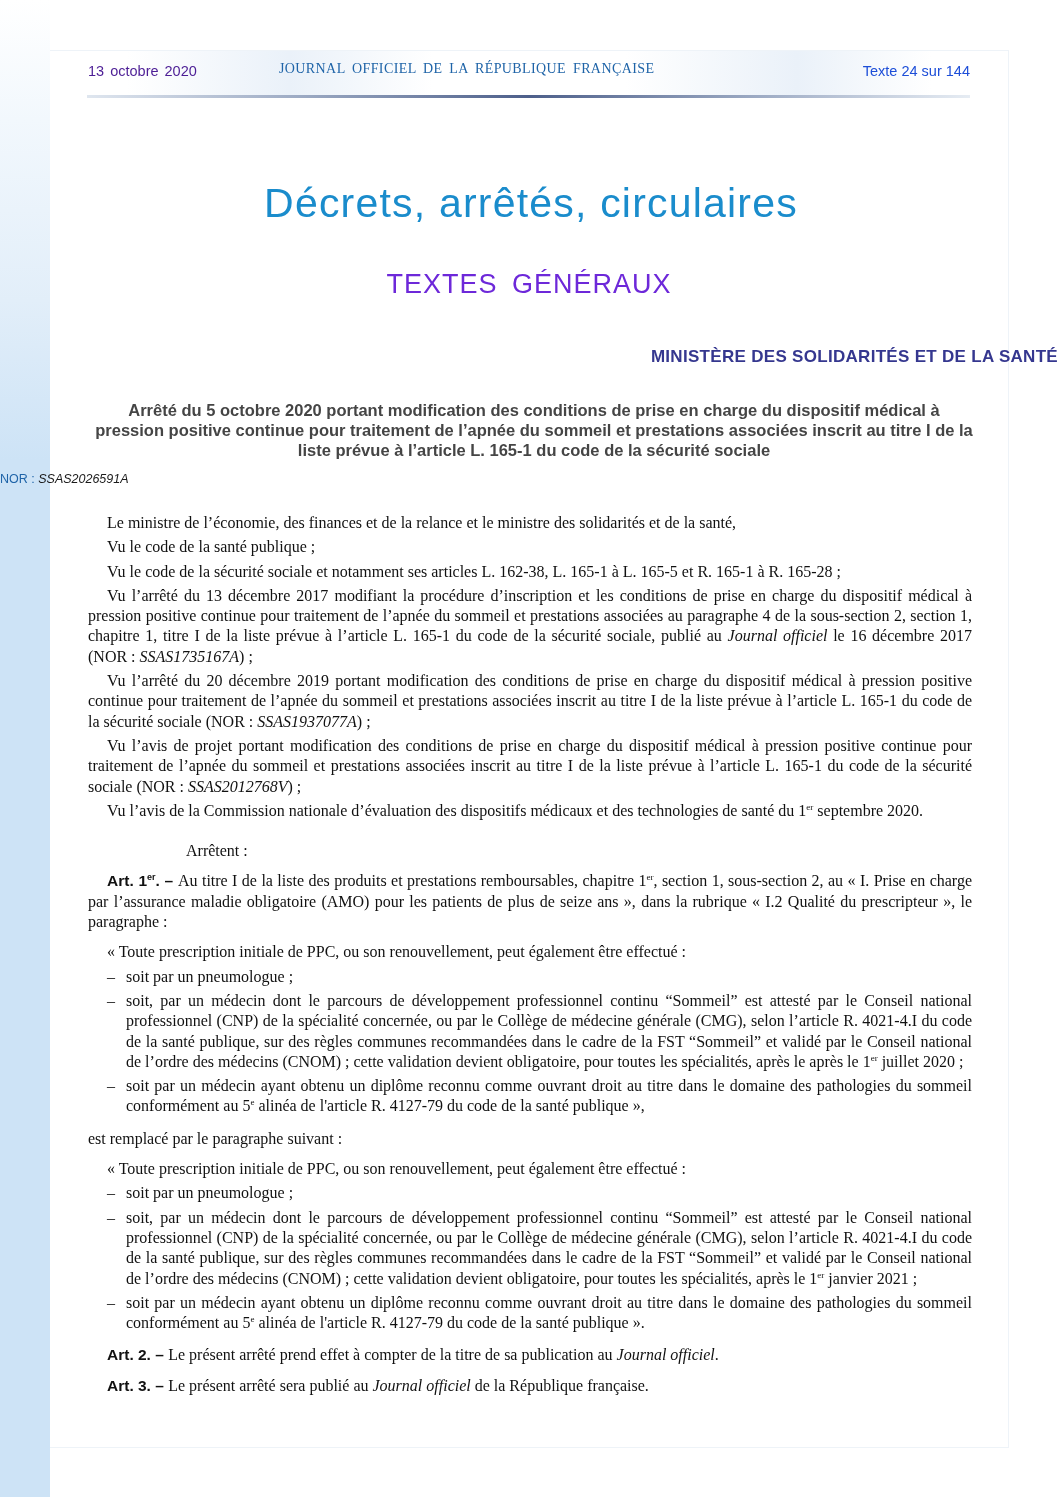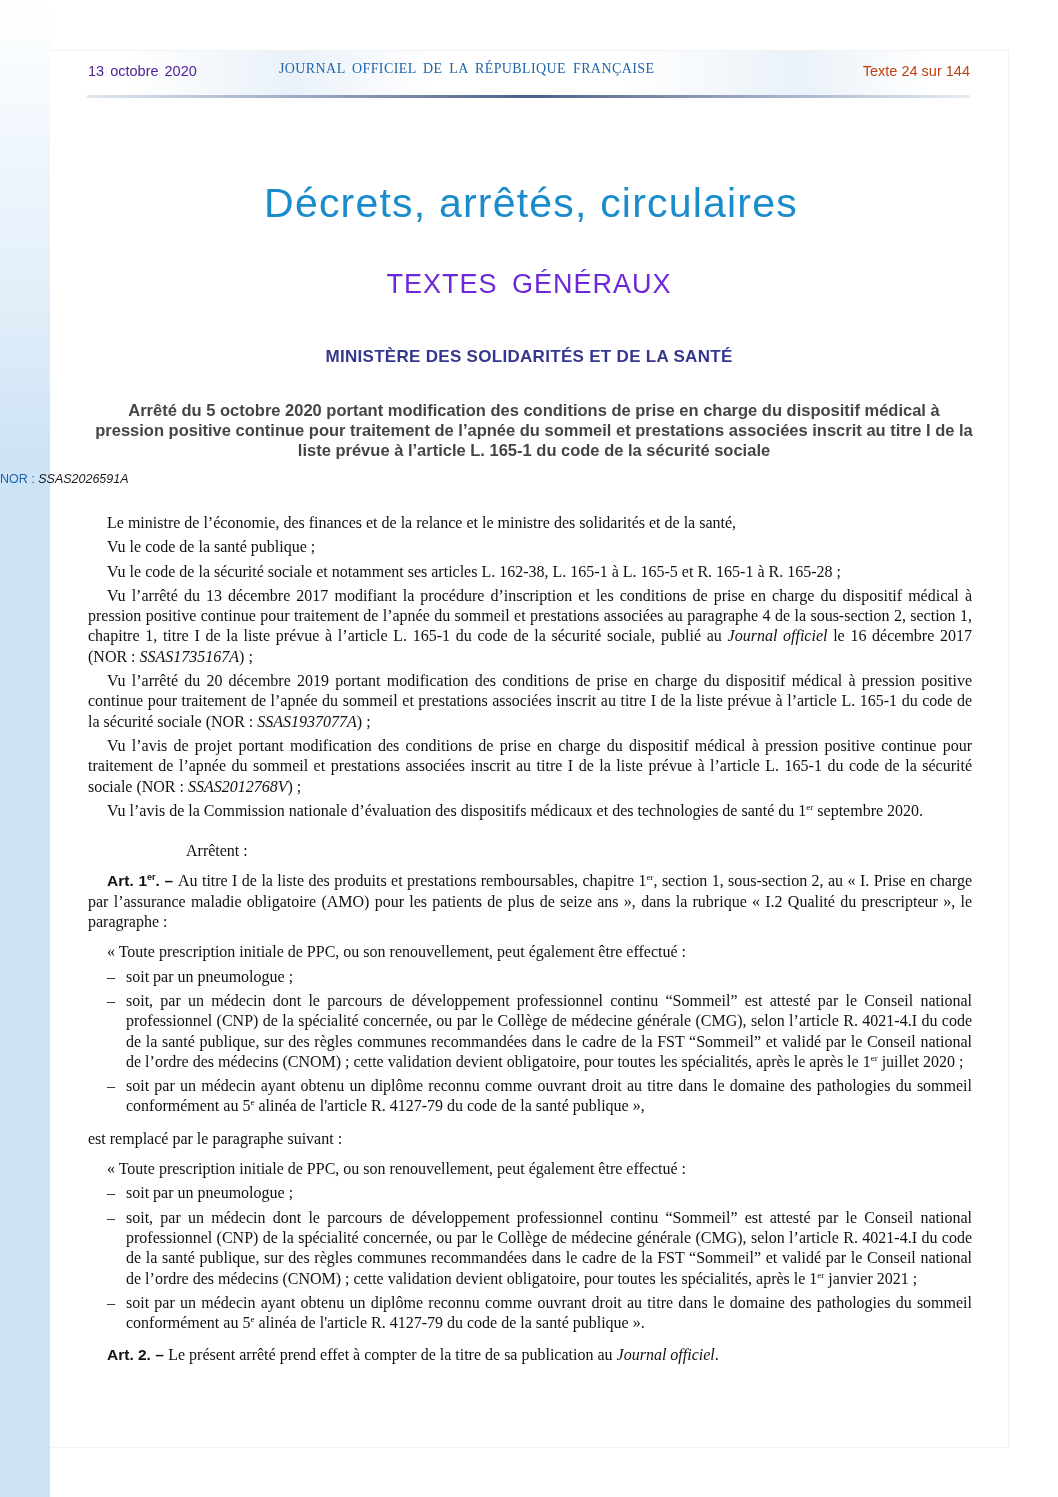--- a/index.html
+++ b/index.html
@@ -31,34 +31,34 @@
     font-family: "Liberation Sans", sans-serif; font-size: 14.5px; color: #4c1d95;
     word-spacing: 2px;
   }
   .header-journal {
     position: absolute; left: 279px; top: 61px;
     font-family: Liberation Serif, serif; font-size: 14px; color: #1f64a8;
     letter-spacing: 0.4px; word-spacing: 3px;
   }
   .header-page {
     position: absolute; right: 88px; top: 63px;
-    font-family: "Liberation Sans", sans-serif; font-size: 14.5px; color: #c2410c;
+    font-family: "Liberation Sans", sans-serif; font-size: 14.5px; color: #1d4ed8;
   }
   .main-title {
     position: absolute; left: 0; width: 1058px; top: 180px; text-align: center;
     font-family: "Liberation Sans", sans-serif; font-size: 41px; color: #1a8ccc;
     letter-spacing: 1.2px; padding-left: 2px;
   }
   .section-title {
     position: absolute; left: 0; width: 1058px; top: 269px; text-align: center;
     font-family: "Liberation Sans", sans-serif; font-size: 27px; color: #6d28d9;
     letter-spacing: 1px; word-spacing: 6px;
   }
   .ministry {
-    position: absolute; left: 0; width: 1058px; top: 347px; text-align: center;
+    position: absolute; left: 0; width: 1058px; top: 347px; text-align: right;
     font-family: "Liberation Sans", sans-serif; font-size: 17px; font-weight: bold; color: #35378f;
     letter-spacing: 0.3px;
   }
   .act-title {
     position: absolute; left: 92px; width: 884px; top: 400px; text-align: center;
     font-family: "Liberation Sans", sans-serif; font-size: 16.5px; font-weight: bold; color: #454545;
     line-height: 20px;
   }
   .nor {
     position: absolute; left: 0; width: 862px; top: 472px; text-align: left;
@@ -118,13 +118,14 @@
   <div class="spacer"></div>
   <p class="noindent" style="margin-bottom:10px;">est remplacé par le paragraphe suivant :</p>
 
   <div class="quote">« Toute prescription initiale de PPC, ou son renouvellement, peut également être effectué :</div>
   <div class="dash-item"><span class="dash">–</span><span>soit par un pneumologue ;</span></div>
   <div class="dash-item"><span class="dash">–</span><span>soit, par un médecin dont le parcours de développement professionnel continu “Sommeil” est attesté par le Conseil national professionnel (CNP) de la spécialité concernée, ou par le Collège de médecine générale (CMG), selon l’article R. 4021-4.I du code de la santé publique, sur des règles communes recommandées dans le cadre de la FST “Sommeil” et validé par le Conseil national de l’ordre des médecins (CNOM) ; cette validation devient obligatoire, pour toutes les spécialités, après le 1</span><sup>er</sup><span> janvier 2021 ;</span></div>
   <div class="dash-item"><span class="dash">–</span><span>soit par un médecin ayant obtenu un diplôme reconnu comme ouvrant droit au titre dans le domaine des pathologies du sommeil conformément au 5</span><sup>e</sup><span> alinéa de l'article R. 4127-79 du code de la santé publique ».</span></div>
 
   <div class="spacer"></div>
   <p class="art"><span class="art-label">Art. 2. – </span><span>Le présent arrêté prend effet à compter de la titre de sa publication au </span><i>Journal officiel</i><span>.</span></p>
+  <p class="art"><span class="art-label">Art. 3. – </span><span>Le présent arrêté sera publié au </span><i>Journal officiel</i><span> de la République française.</span></p>
 </div>
 
 </body></html>

